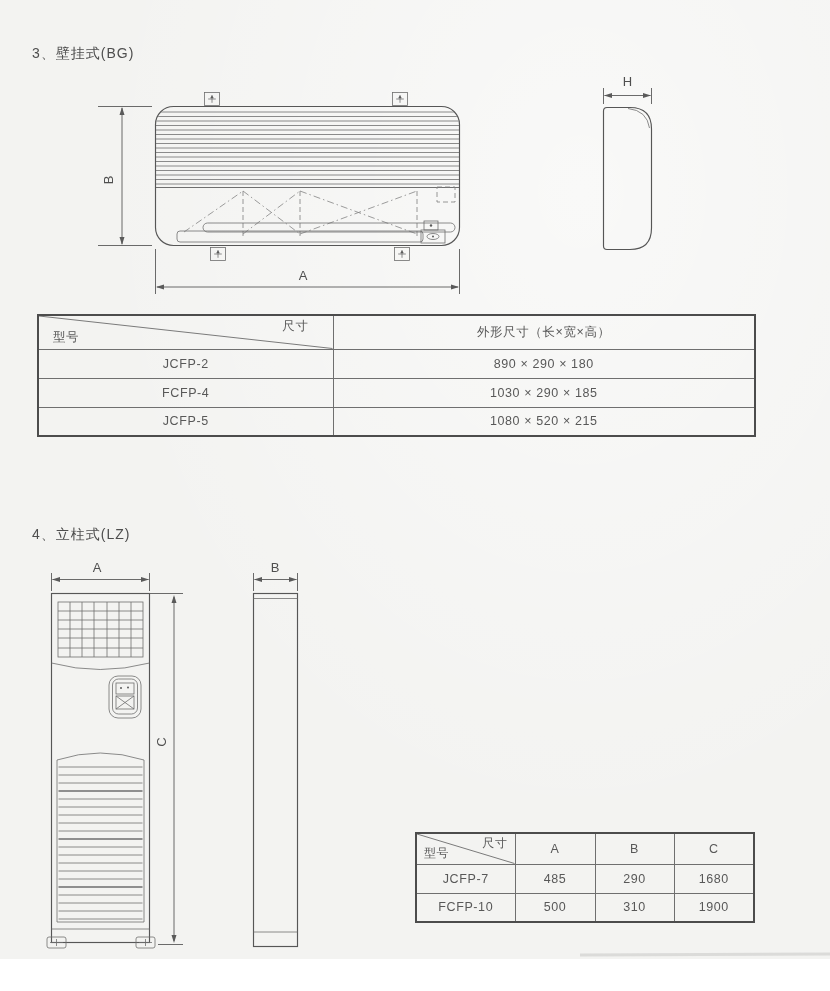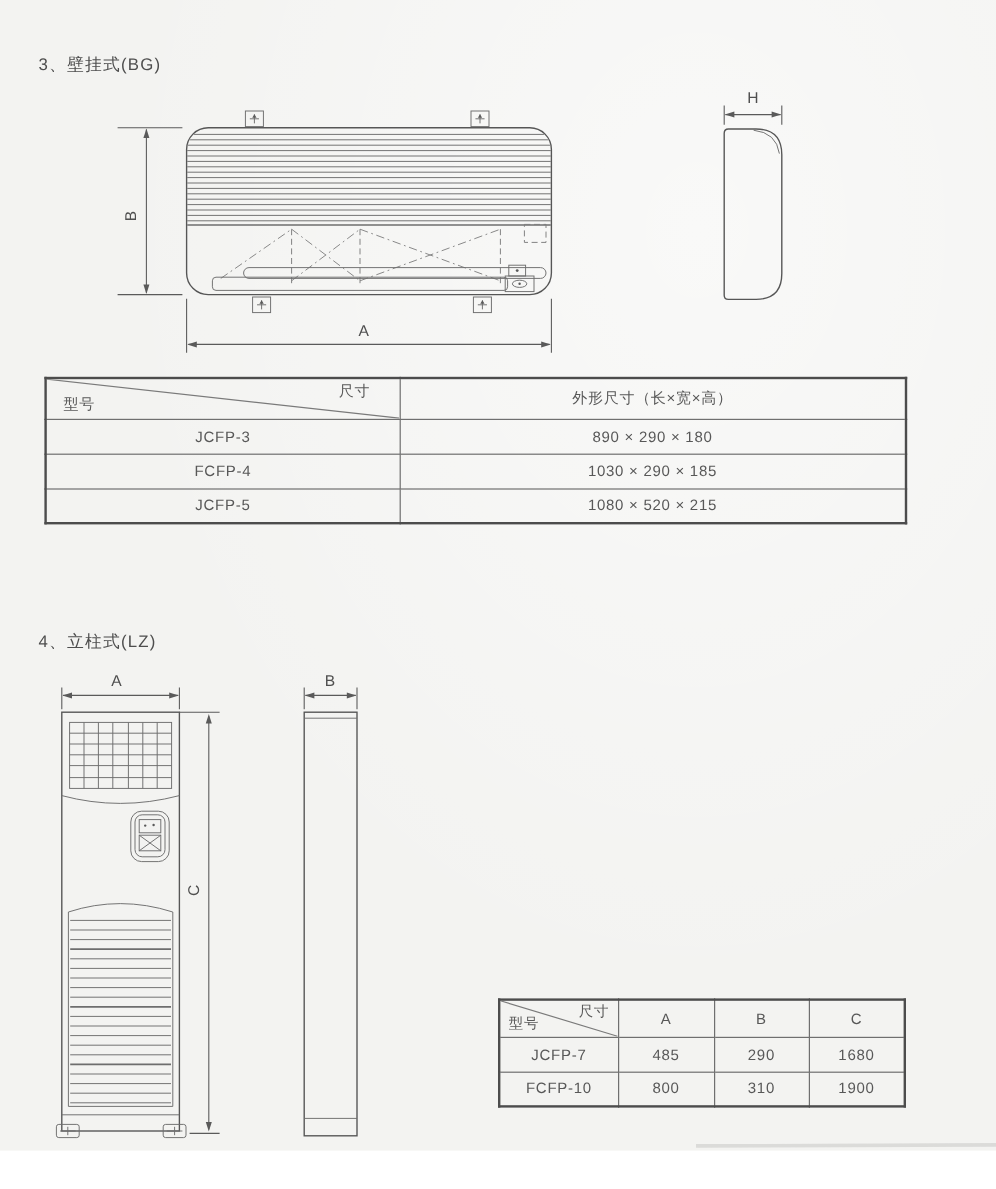--- a/index.html
+++ b/index.html
@@ -171,21 +171,21 @@
       <td class="corner">
         <svg>
           <line x1="0" y1="0" x2="100%" y2="100%" stroke="#7a7a7a" stroke-width="1"></line>
         </svg>
         <span class="c-top">尺寸</span>
         <span class="c-bot">型号</span>
       </td>
       <td>外形尺寸（长×宽×高）</td>
     </tr>
     <tr>
-      <td>JCFP-3</td>
+      <td>JCFP-2</td>
       <td>890 × 290 × 180</td>
     </tr>
     <tr>
       <td>FCFP-4</td>
       <td>1030 × 290 × 185</td>
     </tr>
     <tr>
       <td>JCFP-5</td>
       <td>1080 × 520 × 215</td>
     </tr>
@@ -314,21 +314,21 @@
       <td>C</td>
     </tr>
     <tr>
       <td>JCFP-7</td>
       <td>485</td>
       <td>290</td>
       <td>1680</td>
     </tr>
     <tr>
       <td>FCFP-10</td>
-      <td>800</td>
+      <td>500</td>
       <td>310</td>
       <td>1900</td>
     </tr>
   </tbody>
     </table>
 
   <div class="scan-artifact"></div>
 </div>
 
 </body></html>

